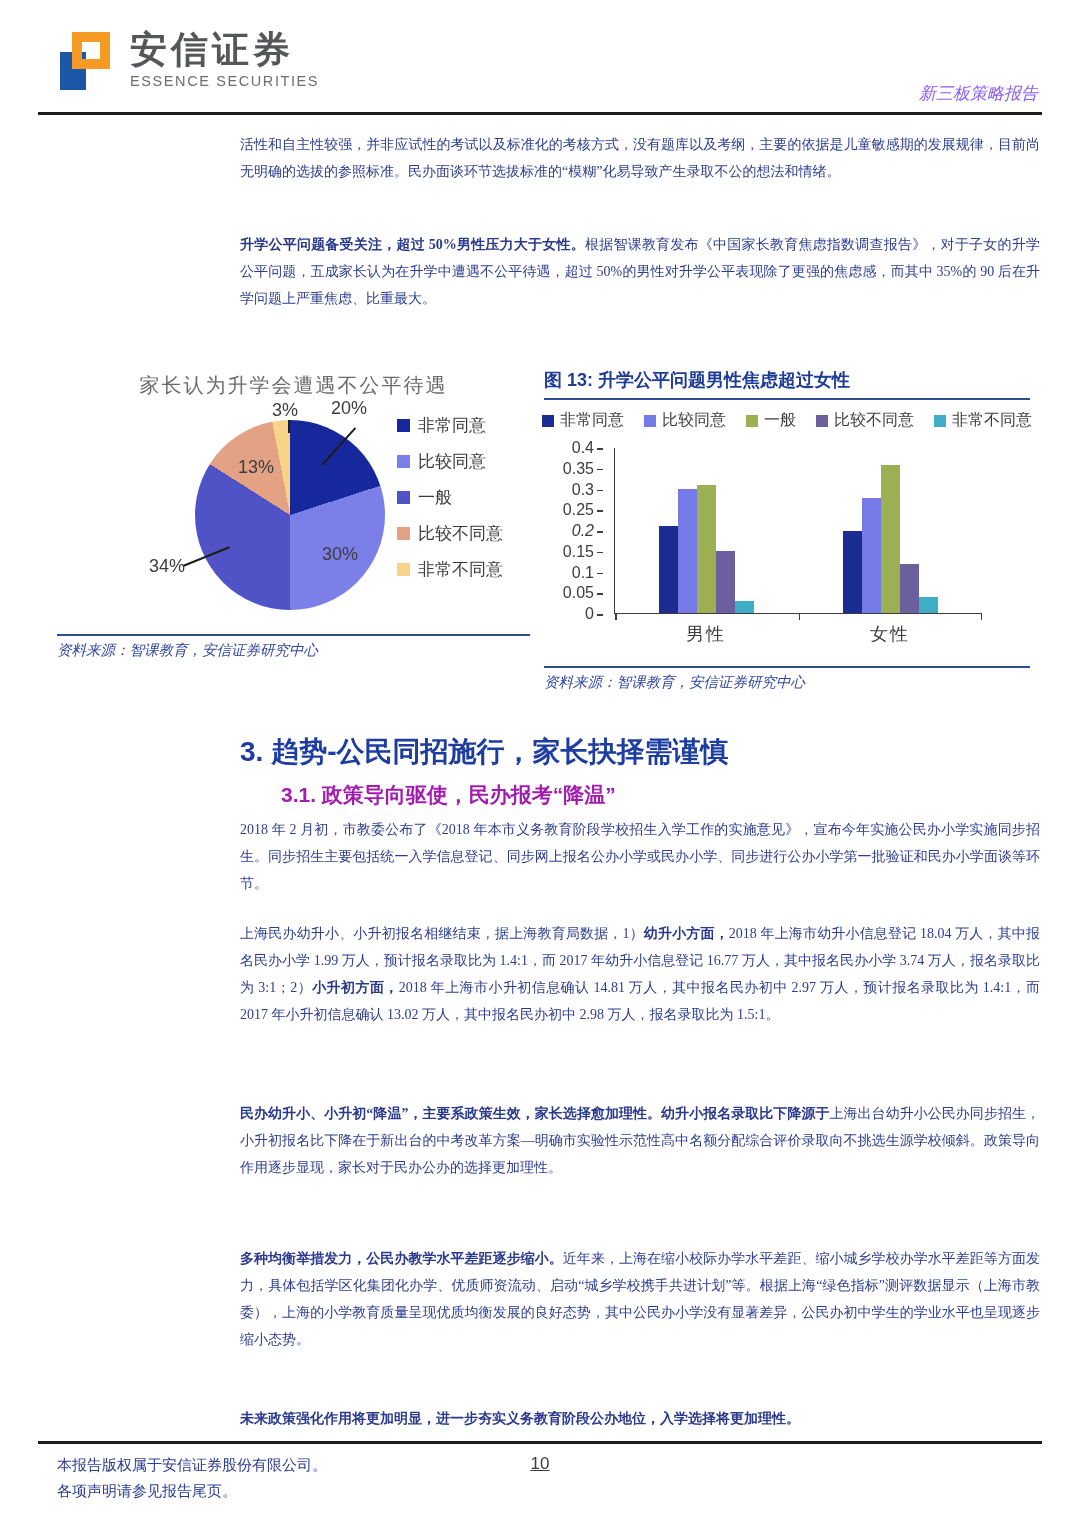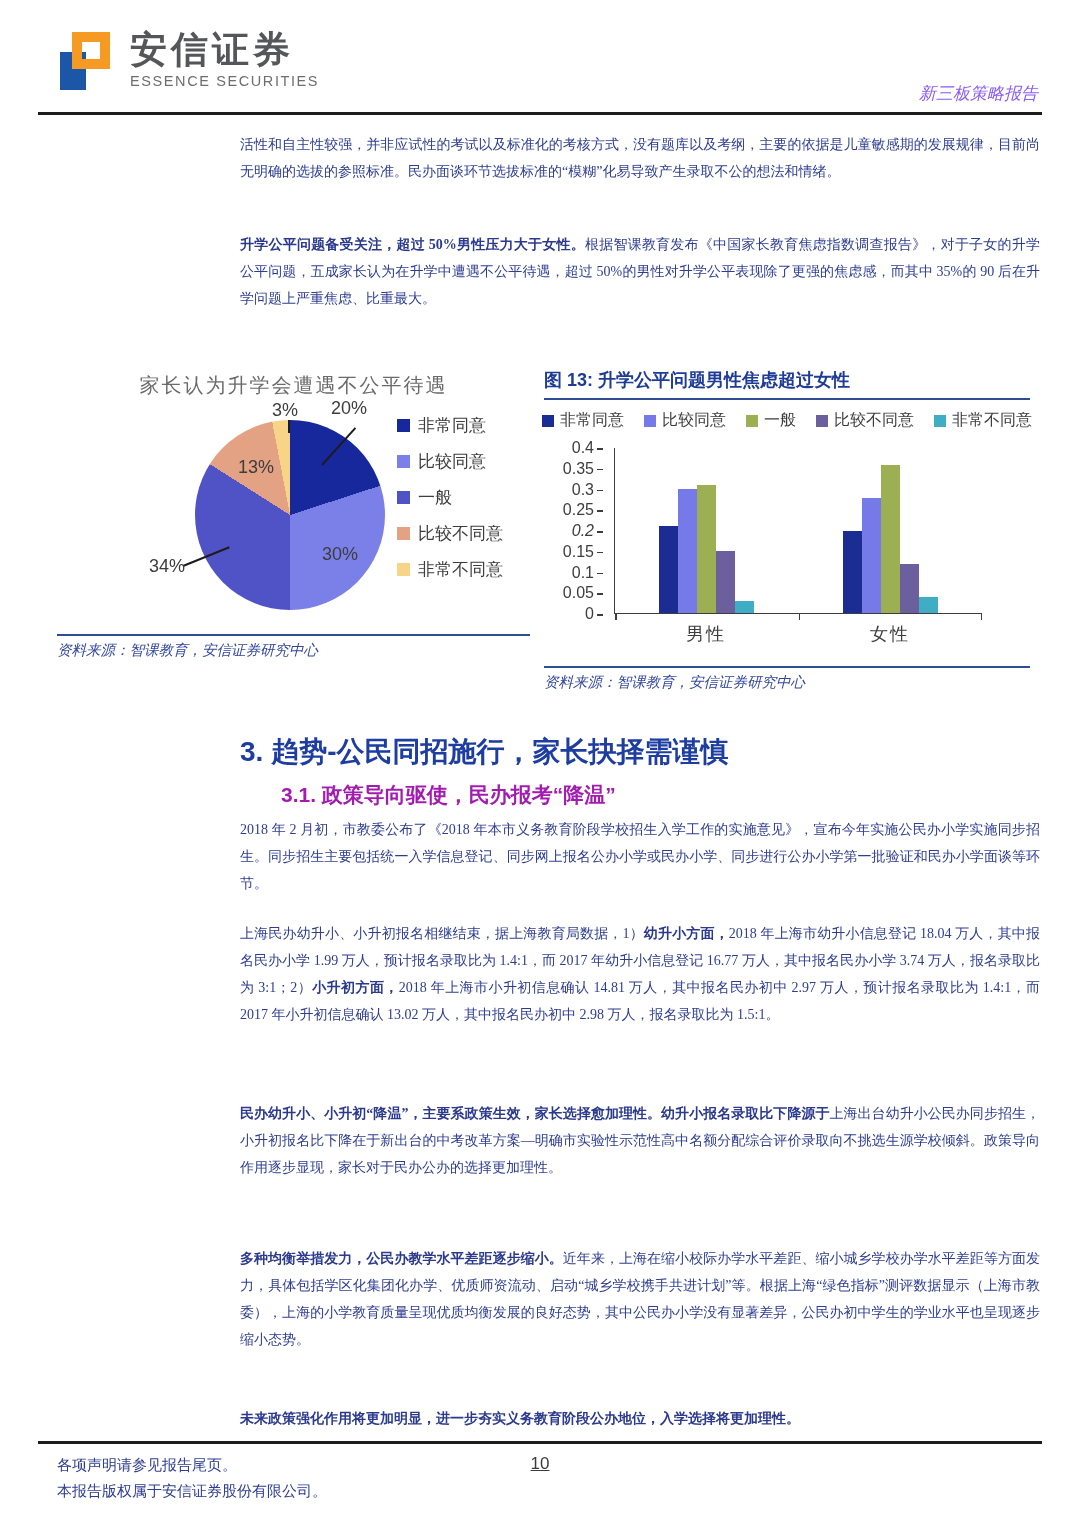--- a/index.html
+++ b/index.html
@@ -214,18 +214,18 @@
   <div class="para" style="top:1245px">
     <b>多种均衡举措发力，公民办教学水平差距逐步缩小。</b><span>近年来，上海在缩小校际办学水平差距、缩小城乡学校办学水平差距等方面发力，具体包括学区化集团化办学、优质师资流动、启动“城乡学校携手共进计划”等。根据上海“绿色指标”测评数据显示（上海市教委），上海的小学教育质量呈现优质均衡发展的良好态势，其中公民办小学没有显著差异，公民办初中学生的学业水平也呈现逐步缩小态势。</span>
   </div>
 
   <div class="para" style="top:1405px">
     <b>未来政策强化作用将更加明显，进一步夯实义务教育阶段公办地位，入学选择将更加理性。</b>
   </div>
 
   <div class="ftr-rule"></div>
   <div class="ftr-text">
+    <div>本报告版权属于安信证券股份有限公司。</div>
     <div>各项声明请参见报告尾页。</div>
-    <div>本报告版权属于安信证券股份有限公司。</div>
   </div>
   <div class="page-num">10</div>
 
 </div>
 
 </body></html>

